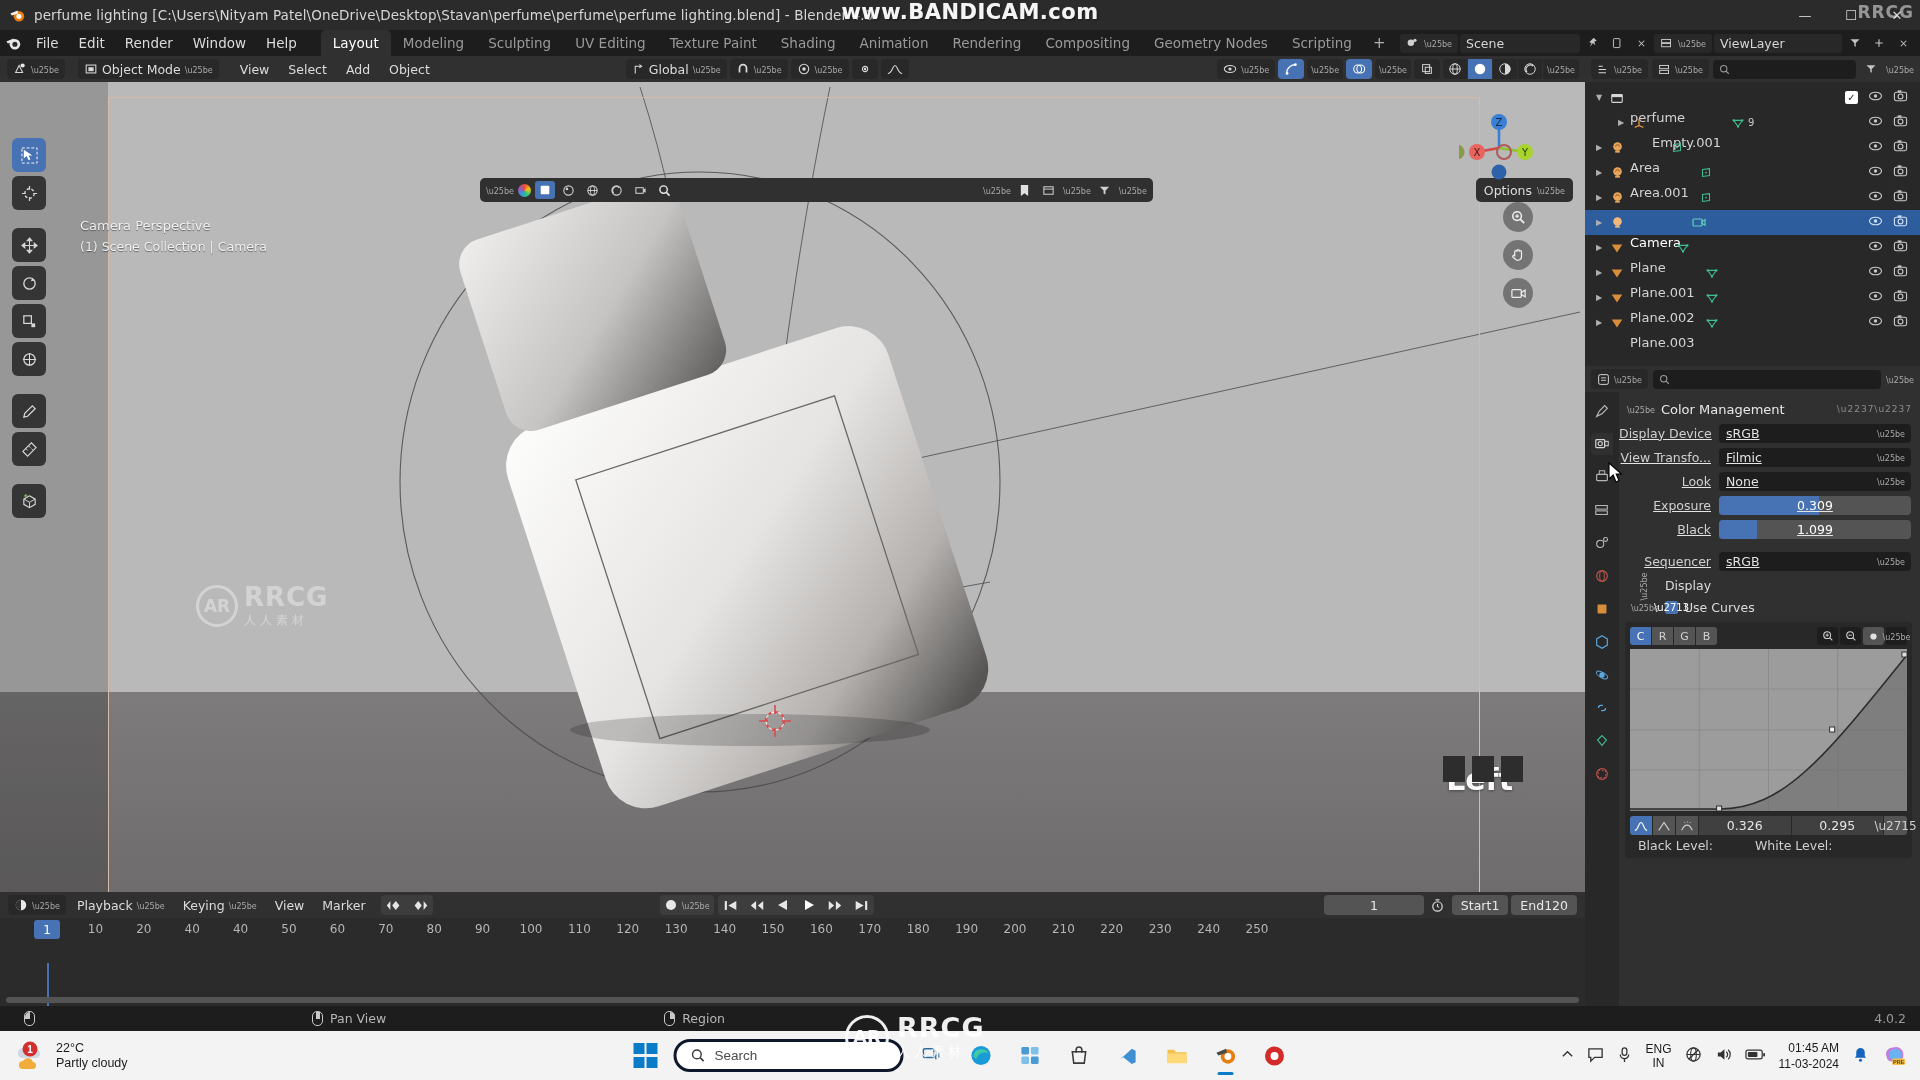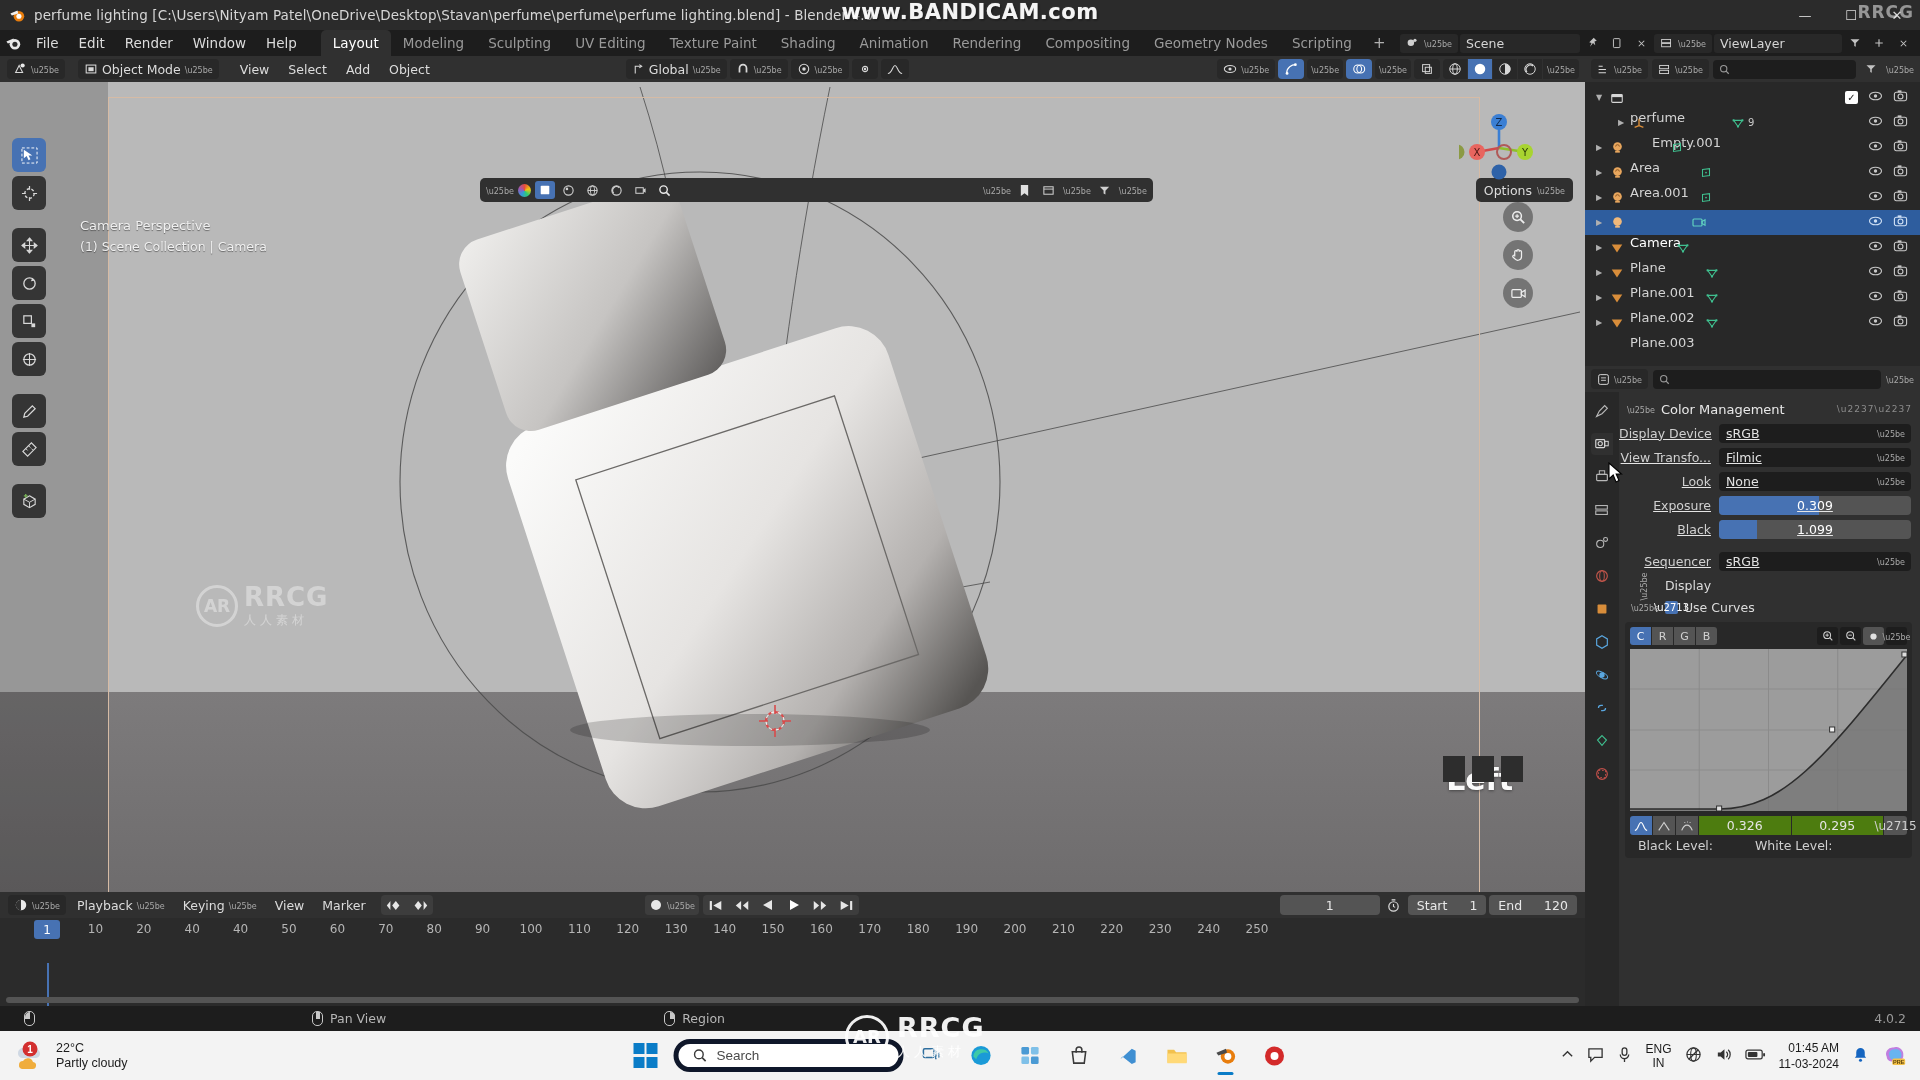--- a/index.html
+++ b/index.html
@@ -272,21 +272,21 @@
   .ch-btn.on { background: #4772b3; color: #fff; }
   .curve-tools-right { margin-left: auto; display: flex; gap: 2px; align-items: center; }
   .ct-btn { width: 21px; height: 18px; border-radius: 3px; background: #1d1d1d;
     display: flex; align-items: center; justify-content: center; color: #c8c8c8; font-size: 11px; }
   .ct-btn.sel { background: #545454; }
   .curve-graph { height: 162px; background: #9c9c9c; position: relative; overflow: hidden; }
   .curve-footer { display: flex; align-items: center; gap: 1px; margin-top: 5px; }
   .cf-btn { width: 22px; height: 19px; background: #545454; display: flex;
     align-items: center; justify-content: center; color: #d0d0d0; font-size: 12px; }
   .cf-btn.on { background: #4772b3; }
-  .cf-val { flex: 1; height: 19px; background: #4d7c0f; display: flex;
+  .cf-val { flex: 1; height: 19px; background: #404040; display: flex;
     align-items: center; justify-content: center; color: #e5e5e5; font-size: 12.5px; }
   .cf-x { width: 23px; height: 19px; background: #545454; border-radius: 0 3px 3px 0;
     display: flex; align-items: center; justify-content: center; color: #d0d0d0; font-size: 12px; }
   .level-row { display: flex; padding: 3px 8px 0 8px; font-size: 12.5px; color: #d0d0d0; gap: 42px; }
 
   
   .timeline {
     position: absolute; top: 892px; left: 0; width: 1585px; height: 114px;
     background: #282828;
   }
@@ -300,21 +300,21 @@
   .tl-rec { width: 22px; height: 20px; background: #3d3d3d; border-radius: 4px 0 0 4px;
     display: flex; align-items: center; justify-content: center; }
   .tl-rec-dot { width: 10px; height: 10px; border-radius: 50%; background: #e8e8e8; }
   .tl-playgrp { display: flex; background: #3d3d3d; border-radius: 4px; overflow: hidden; }
   .tl-pbtn { width: 26px; height: 20px; display: flex; align-items: center;
     justify-content: center; color: #e6e6e6; font-size: 11px; }
   .tl-right { margin-left: auto; display: flex; align-items: center; gap: 3px; padding-right: 8px; }
   .tl-frame { width: 100px; height: 20px; background: #545454; border-radius: 4px;
     display: flex; align-items: center; justify-content: center; font-size: 12.5px; color: #e8e8e8; }
   .tl-se { display: flex; align-items: center; height: 20px; background: #545454;
-    border-radius: 4px; padding: 0 9px; gap: 22px; font-size: 12.5px; color: #e8e8e8; }
+    border-radius: 4px; padding: 0 9px; font-size: 12.5px; color: #e8e8e8; }
   .tl-ruler { position: relative; height: 24px; background: #2b2b2b; }
   .tl-tick { position: absolute; top: 4px; font-size: 12px; color: #b5b5b5; transform: translateX(-50%); }
   .tl-cf { position: absolute; top: 2px; height: 19px; min-width: 26px; background: #4772b3;
     border-radius: 3px; color: #fff; font-size: 12px; display: flex; align-items: center;
     justify-content: center; transform: translateX(-50%); }
   .tl-playhead { position: absolute; top: 21px; bottom: 0; width: 2px; background: #4772b3; }
   .tl-body { position: relative; height: 64px; background: #2b2b2b; }
   .tl-scroll { position: absolute; left: 6px; right: 6px; bottom: 3px; height: 6px;
     background: #545454; border-radius: 3px; }
 
@@ -342,21 +342,21 @@
   }
   .tb-weather { display: flex; align-items: center; gap: 8px; padding-left: 14px; }
   .tb-weather .wicon { position: relative; width: 34px; height: 32px; }
   .tb-weather .wtxt { line-height: 15px; font-size: 12.5px; }
   .tb-center { position: absolute; left: 50%; transform: translateX(-50%);
     display: flex; align-items: center; gap: 7px; }
   .win-logo { display: grid; grid-template-columns: 11px 11px; grid-template-rows: 11px 11px;
     gap: 2.5px; }
   .win-logo i { background: #0a7cc7; display: block; }
   .tb-search {
-    width: 230px; height: 33px; background: #fff; border: 5px solid #0f172a;
+    width: 230px; height: 33px; background: #fff; border: 3px solid #0f172a;
     border-radius: 17px; display: flex; align-items: center; padding: 0 14px; gap: 9px;
     font-size: 13.5px; color: #4a4a4a;
   }
   .tb-app { width: 42px; height: 40px; display: flex; align-items: center;
     justify-content: center; border-radius: 6px; position: relative; }
   .tb-app.active::after { content:''; position:absolute; bottom:1px; left:50%;
     transform:translateX(-50%); width:16px; height:3px; border-radius:2px; background:#0a7cc7; }
   .tb-right { margin-left: auto; display: flex; align-items: center; gap: 13px; padding-right: 12px; }
   .tb-lang { font-size: 12px; line-height: 14px; text-align: center; color: #1b1b1b; }
   .tb-clock { font-size: 12px; line-height: 16px; text-align: right; color: #1b1b1b; }

